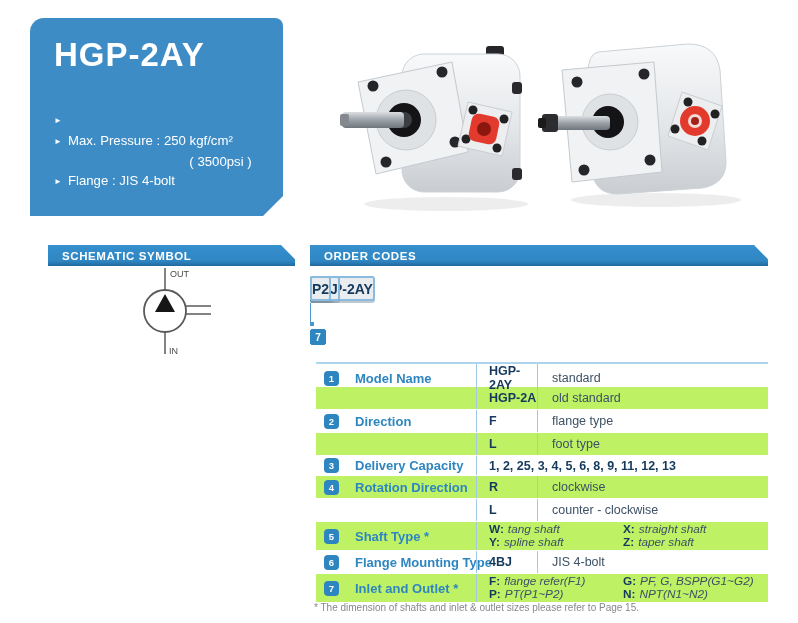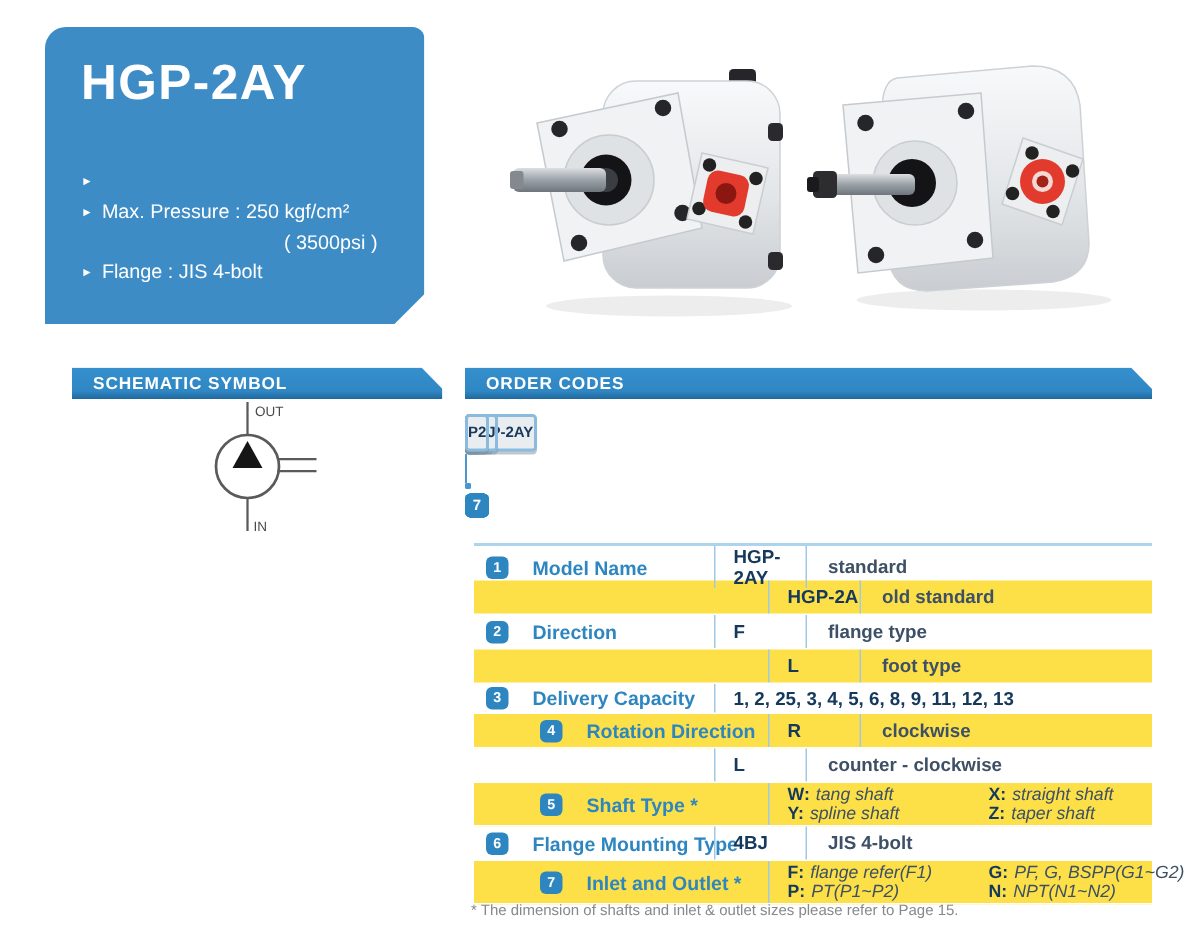--- a/index.html
+++ b/index.html
@@ -28,49 +28,49 @@
   .bar-schematic{left:48px;top:245px;width:247px;}
   .bar-order{left:310px;top:245px;width:458px;}
 
   
   .schematic-fig{position:absolute;left:108px;top:264px;width:116px;height:96px;}
 
   
   .codes{position:absolute;left:310px;top:272px;width:460px;height:84px;}
   .cb{position:absolute;top:4px;height:25px;background:#eaedf0;border:2px solid #8abbdf;
     border-radius:3px;box-shadow:0 2px 0 rgba(125,145,160,.5);color:#16395c;font-weight:bold;
-    font-size:10px;display:flex;align-items:center;justify-content:center;box-sizing:border-box;}
+    font-size:14px;display:flex;align-items:center;justify-content:center;box-sizing:border-box;}
   .cb1{left:0;width:84}.cb2{left:100;width:23}.cb3{left:126;width:31}.cb4{left:160;width:24}
   .cb5{left:202;width:38}.cb6{left:259;width:37}.cb7{left:314;width:37}
   .dash{position:absolute;top:4px;height:25px;display:flex;align-items:center;justify-content:center;
     color:#16395c;font-weight:bold;font-size:13px;}
   .d1{left:86;width:12}.d2{left:186;width:14}.d3{left:242;width:15}.d4{left:298;width:15}
   .cl{position:absolute;top:31px;height:19px;width:0;border-left:1.5px solid #4a97cf;}
   .cdot{position:absolute;top:50px;width:4px;height:4px;border-radius:50%;background:#4a97cf;}
   .nbg{position:absolute;top:57px;width:16px;height:16px;border-radius:4px;background:#2e86c1;
     color:#fff;font-size:10px;font-weight:bold;display:flex;align-items:center;justify-content:center;}
   .l1{left:35}.l2{left:108}.l3{left:138}.l4{left:168}.l5{left:218}.l6{left:275}.l7{left:330}
   .o1{left:33}.o2{left:106}.o3{left:136}.o4{left:166}.o5{left:216}.o6{left:273}.o7{left:328}
   .g1{left:27}.g2{left:100}.g3{left:130}.g4{left:160}.g5{left:210}.g6{left:267}.g7{left:322}
 
   
   .otable{position:absolute;left:316px;top:362px;width:452px;border-top:2px solid #aed3ec;}
   .trow{display:grid;grid-template-columns:160px 61px 1fr;box-sizing:border-box;
         border-bottom:1.5px solid #ffffff;}
   .trow.wide{grid-template-columns:160px 1fr;}
   .r-white{background:#ffffff;}
-  .r-blue{background:#fde047;padding-left:36px;}
+  .r-blue{background:#bef264;}
   .h1{height:23px}.hs{height:20px}.h2{height:29px}
   .cell{display:flex;align-items:center;box-sizing:border-box;font-size:12.5px;}
   .cell-label{padding-left:8px;gap:16px;}
   .badge{width:15px;height:15px;border-radius:4px;background:#2e86c1;color:#fff;font-size:9.5px;
     font-weight:bold;display:flex;align-items:center;justify-content:center;flex:none;}
   .lbl{color:#2e86c1;font-weight:bold;font-size:13px;white-space:nowrap;}
   .cell-code{border-left:1.5px solid #9fc9e4;padding-left:12px;font-weight:bold;color:#14395c;}
-  .cell-desc{border-left:1.5px solid #9fc9e4;padding-left:14px;color:#3d5065;font-weight:bold;}
+  .cell-desc{border-left:1.5px solid #9fc9e4;padding-left:14px;color:#3d5065;}
   .cell-span{border-left:1.5px solid #9fc9e4;padding-left:12px;font-weight:bold;color:#14395c;}
   .cell-gridwrap{border-left:1.5px solid #9fc9e4;padding-left:12px;display:grid;
     grid-template-columns:126px 1fr;column-gap:8px;align-content:center;font-size:11.8px;
     line-height:13.5px;box-sizing:border-box;}
   .pair{display:flex;gap:4px;align-items:baseline;white-space:nowrap;}
   .pk{font-weight:bold;color:#14395c;}
   .pv{color:#3d5065;font-style:italic;}
   .footnote{position:absolute;left:314px;top:602px;font-size:10px;color:#85898d;margin:0;}
 </style>
 </head>

